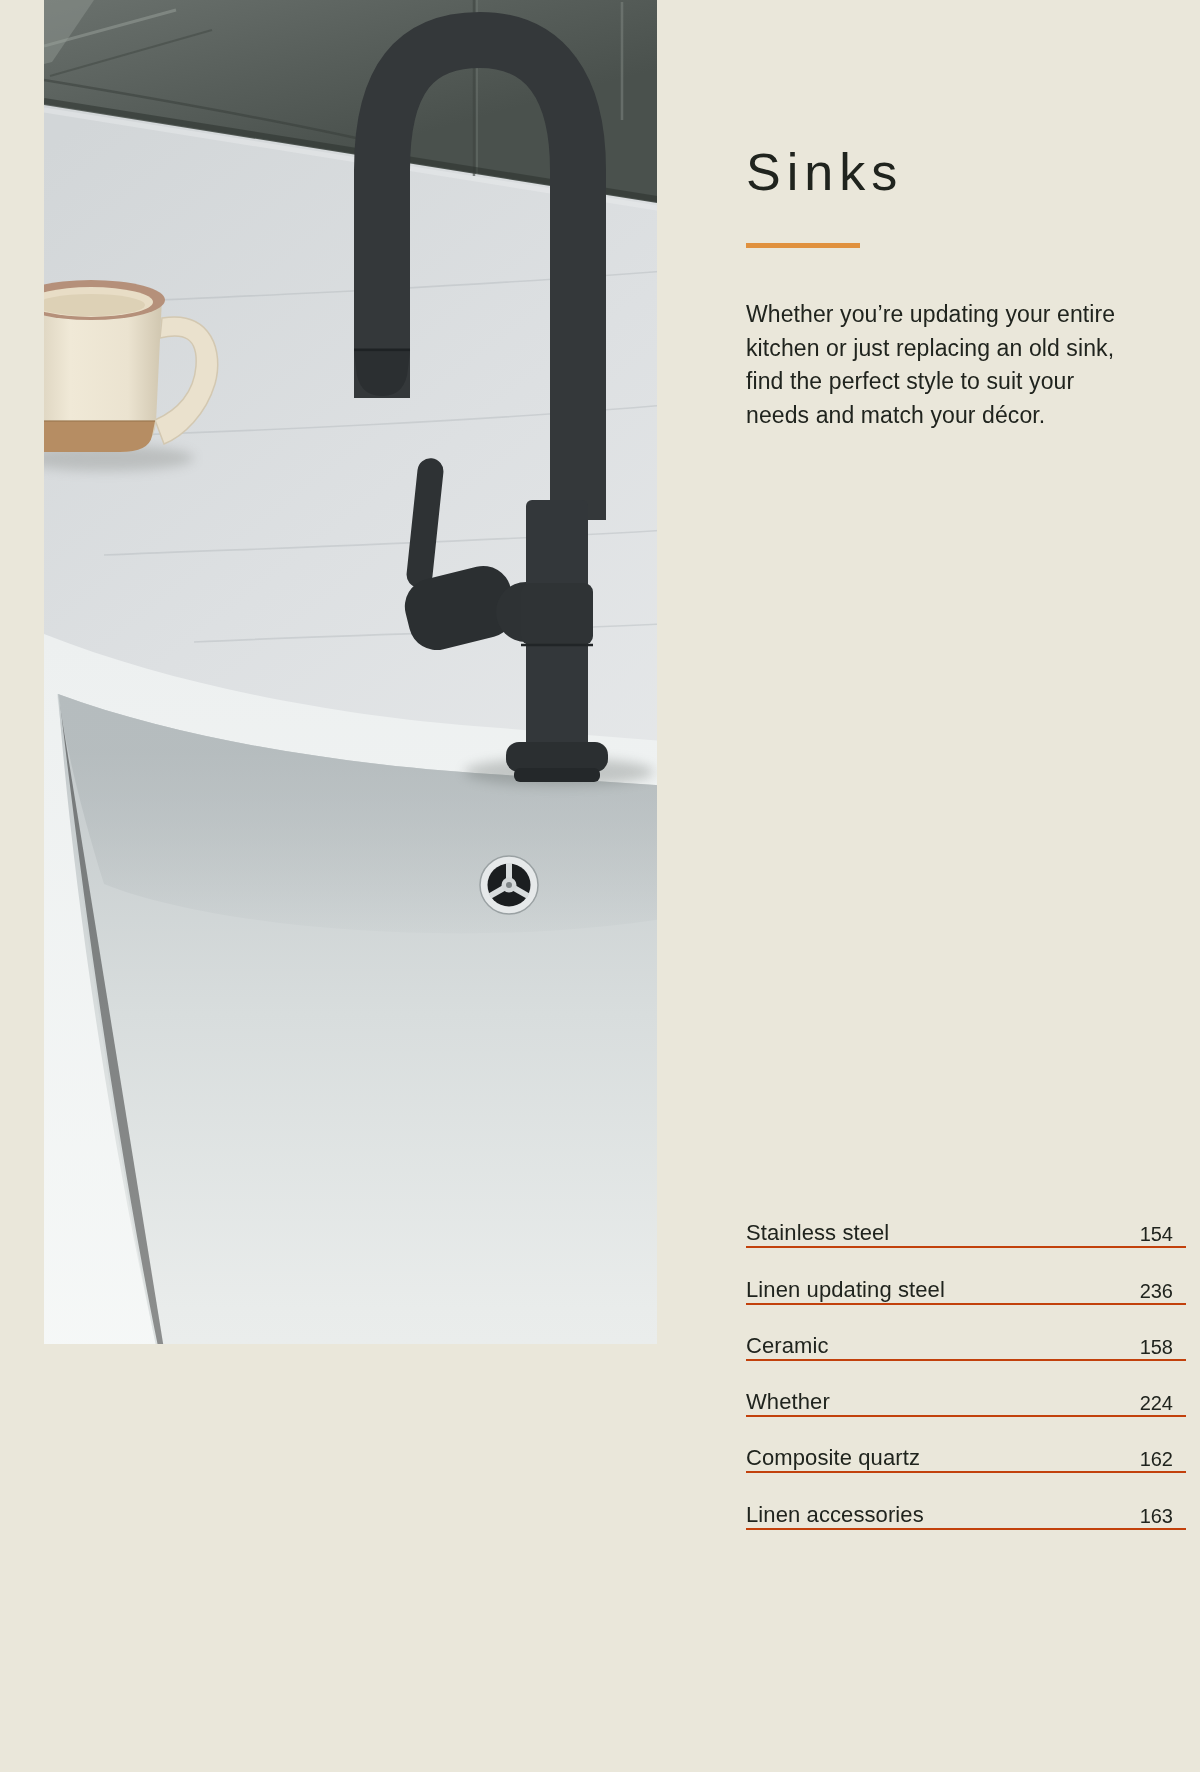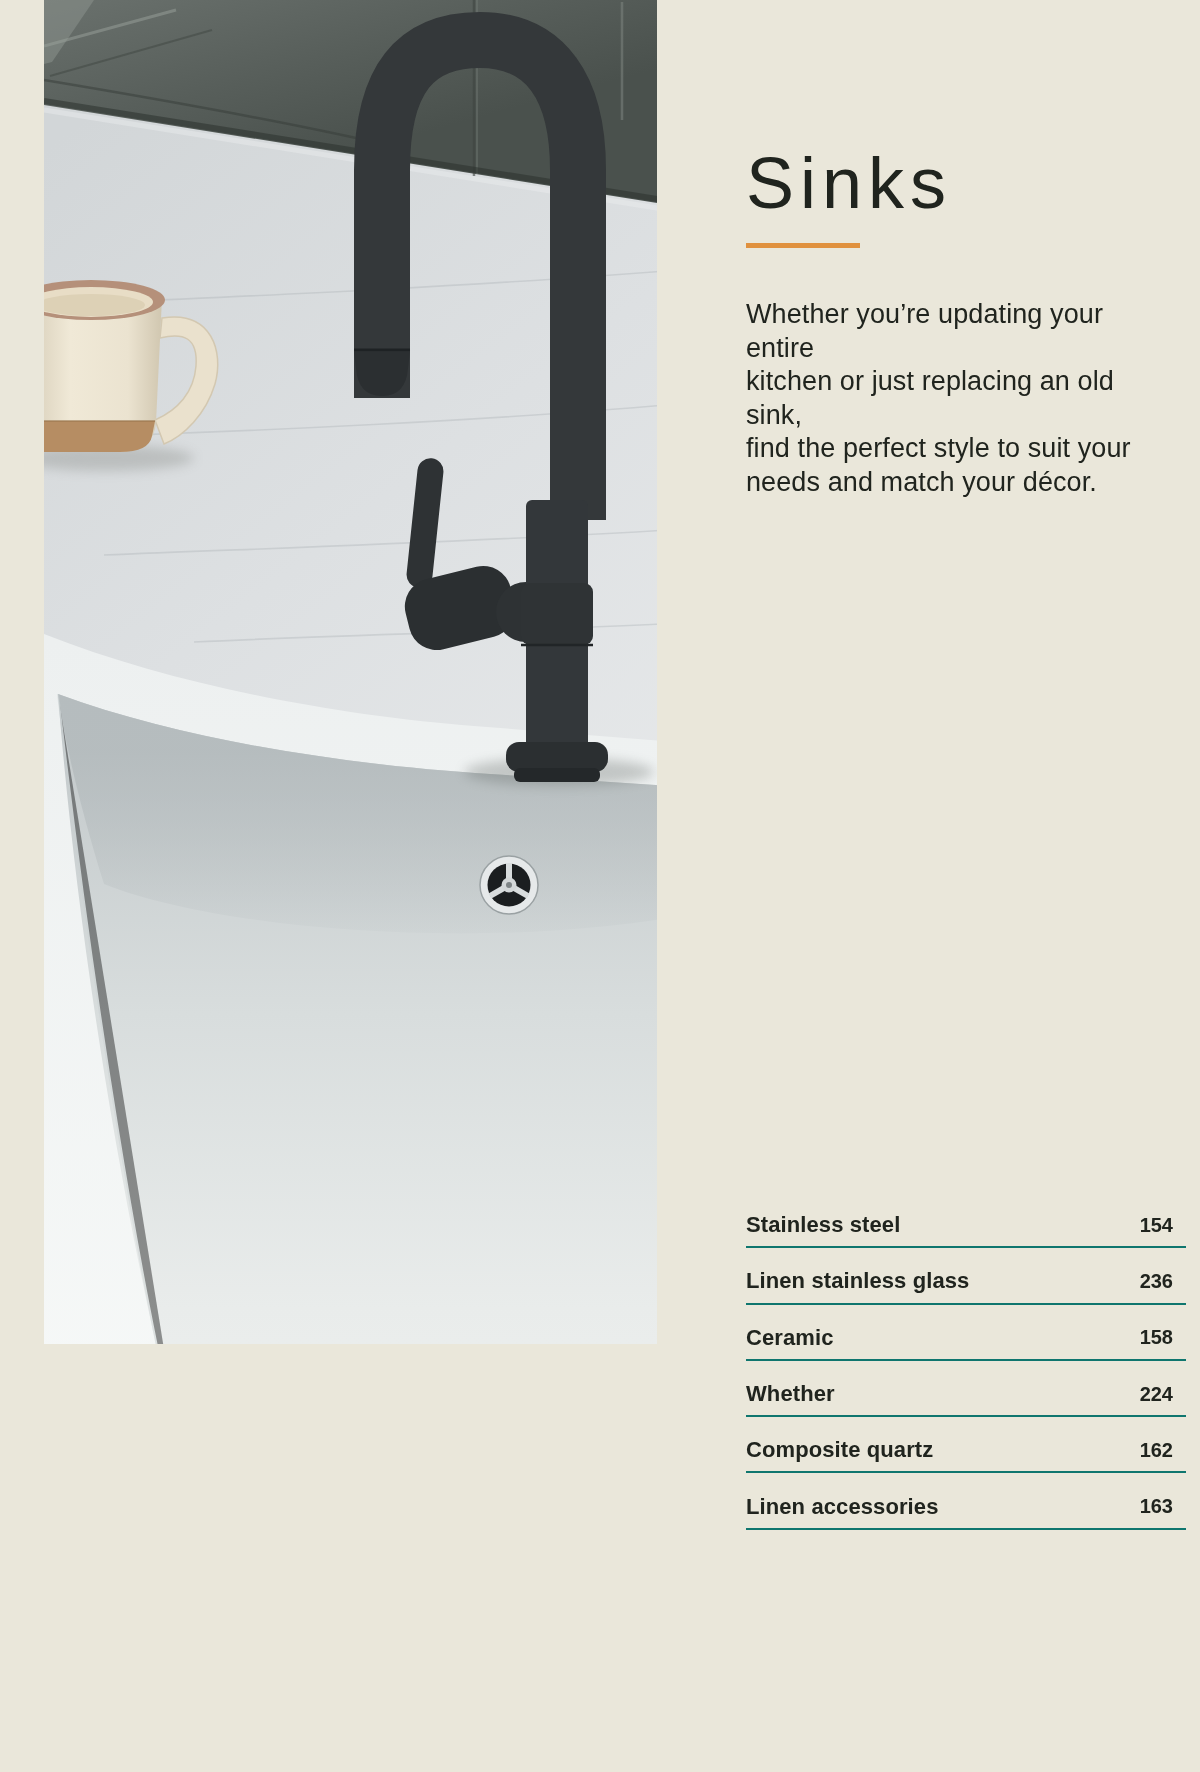--- a/index.html
+++ b/index.html
@@ -5,29 +5,29 @@
   html,body{margin:0;padding:0;background:#eae7da;}
   .canvas{position:relative;width:1200px;height:1772px;overflow:hidden;
           font-family:"Liberation Sans","DejaVu Sans",sans-serif;color:#20241e;}
   
   .photo{position:absolute;left:0;top:0;width:657px;height:1344px;overflow:hidden;padding-left:44px;}
   .photo svg{display:block;width:657px;height:1772px;}
   .page-num{position:absolute;left:44px;top:1702px;font-size:17.5px;font-weight:700;
             letter-spacing:.5px;color:#ffffff;}
   
   .panel{position:absolute;left:657px;top:0;width:543px;height:1772px;background:#eae7da;}
-  .title{position:absolute;left:89px;top:142px;margin:0;font-size:72px;font-weight:500;
+  .title{position:absolute;left:89px;top:142px;margin:0;font-size:52px;font-weight:500;
          letter-spacing:6px;color:#20241e;text-align:center;}
   .rule{position:absolute;left:89px;top:243px;width:114px;height:5px;background:#e0913e;}
-  .intro{position:absolute;left:89px;top:298px;margin:0;width:430px;font-size:27px;
+  .intro{position:absolute;left:89px;top:298px;margin:0;width:430px;font-size:23px;
          line-height:33.5px;letter-spacing:.1px;white-space:pre-line;color:#20241e;}
   .toc{position:absolute;left:89px;top:1192px;width:440px;}
-  .toc-row{display:flex;justify-content:space-between;align-items:center;
+  .toc-row{display:flex;justify-content:space-between;align-items:flex-end;
            height:56.3px;box-sizing:border-box;padding-top:12px;
-           border-bottom:2px solid #0f766e;cursor:default;font-weight:bold;}
+           border-bottom:2px solid #c2410c;cursor:default;}
   .toc-label{font-size:22px;letter-spacing:.1px;color:#20241e;}
   .toc-page{font-size:20px;color:#20241e;padding-right:13px;}
 </style>
 </head>
 <body>
 
 <div class="canvas">
 
   <div class="photo">
     <svg viewBox="0 0 657 1772" xmlns="http://www.w3.org/2000/svg">
@@ -190,21 +190,21 @@
 kitchen or just replacing an old sink,
 find the perfect style to suit your
 needs and match your décor.</p>
     <div class="toc">
   <div class="toc-row">
     <span class="toc-label">Stainless steel</span>
     <span class="toc-page">154</span>
   </div>
 
   <div class="toc-row">
-    <span class="toc-label">Linen stainless glass</span>
+    <span class="toc-label">Linen updating steel</span>
     <span class="toc-page">236</span>
   </div>
 
   <div class="toc-row">
     <span class="toc-label">Ceramic</span>
     <span class="toc-page">158</span>
   </div>
 
 
 

